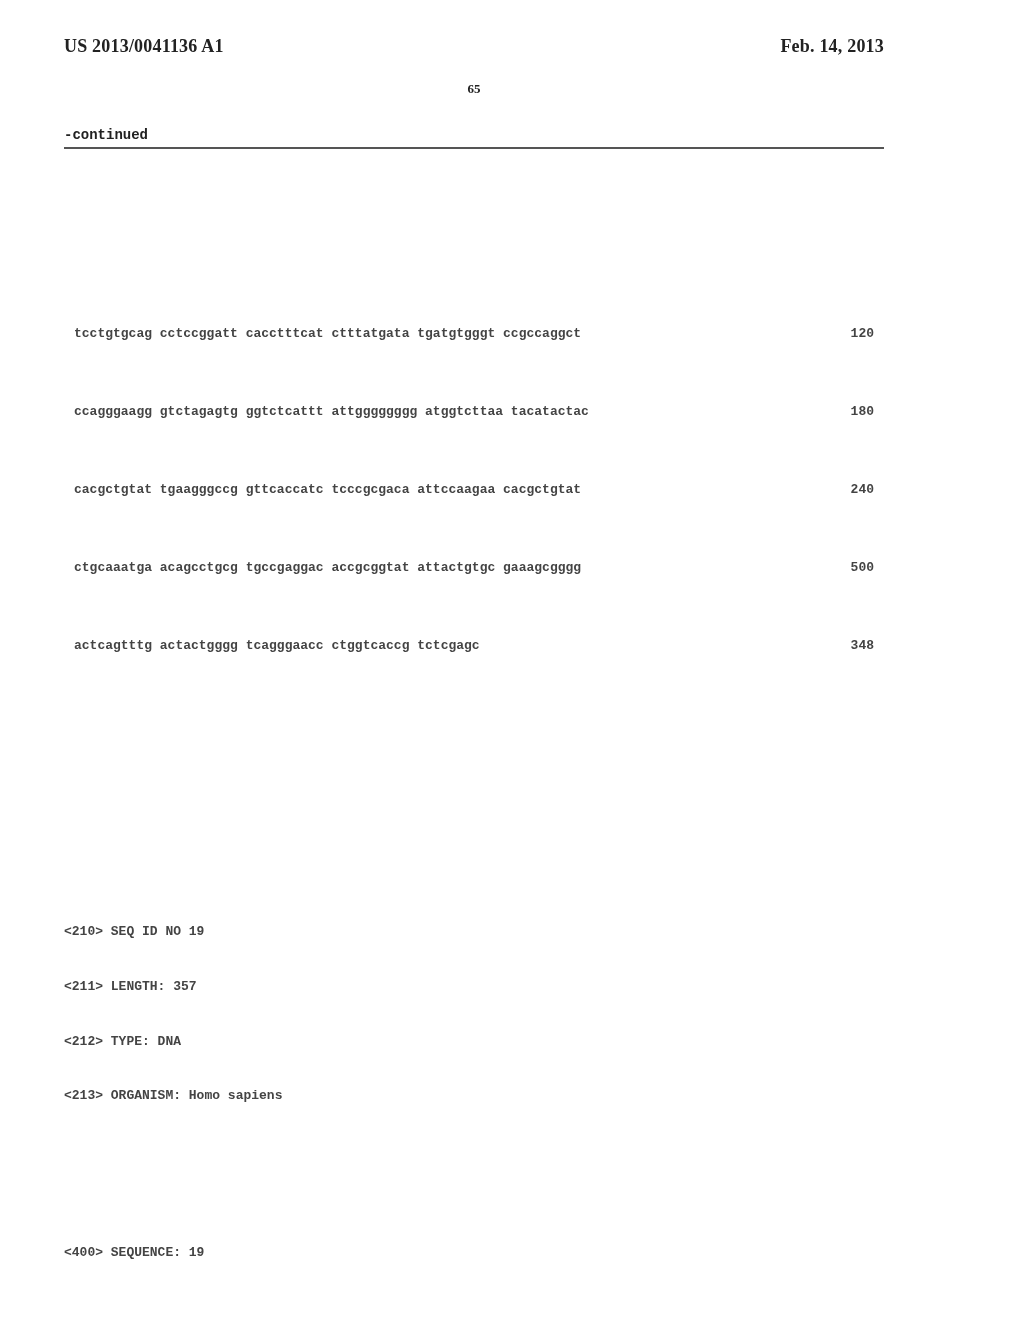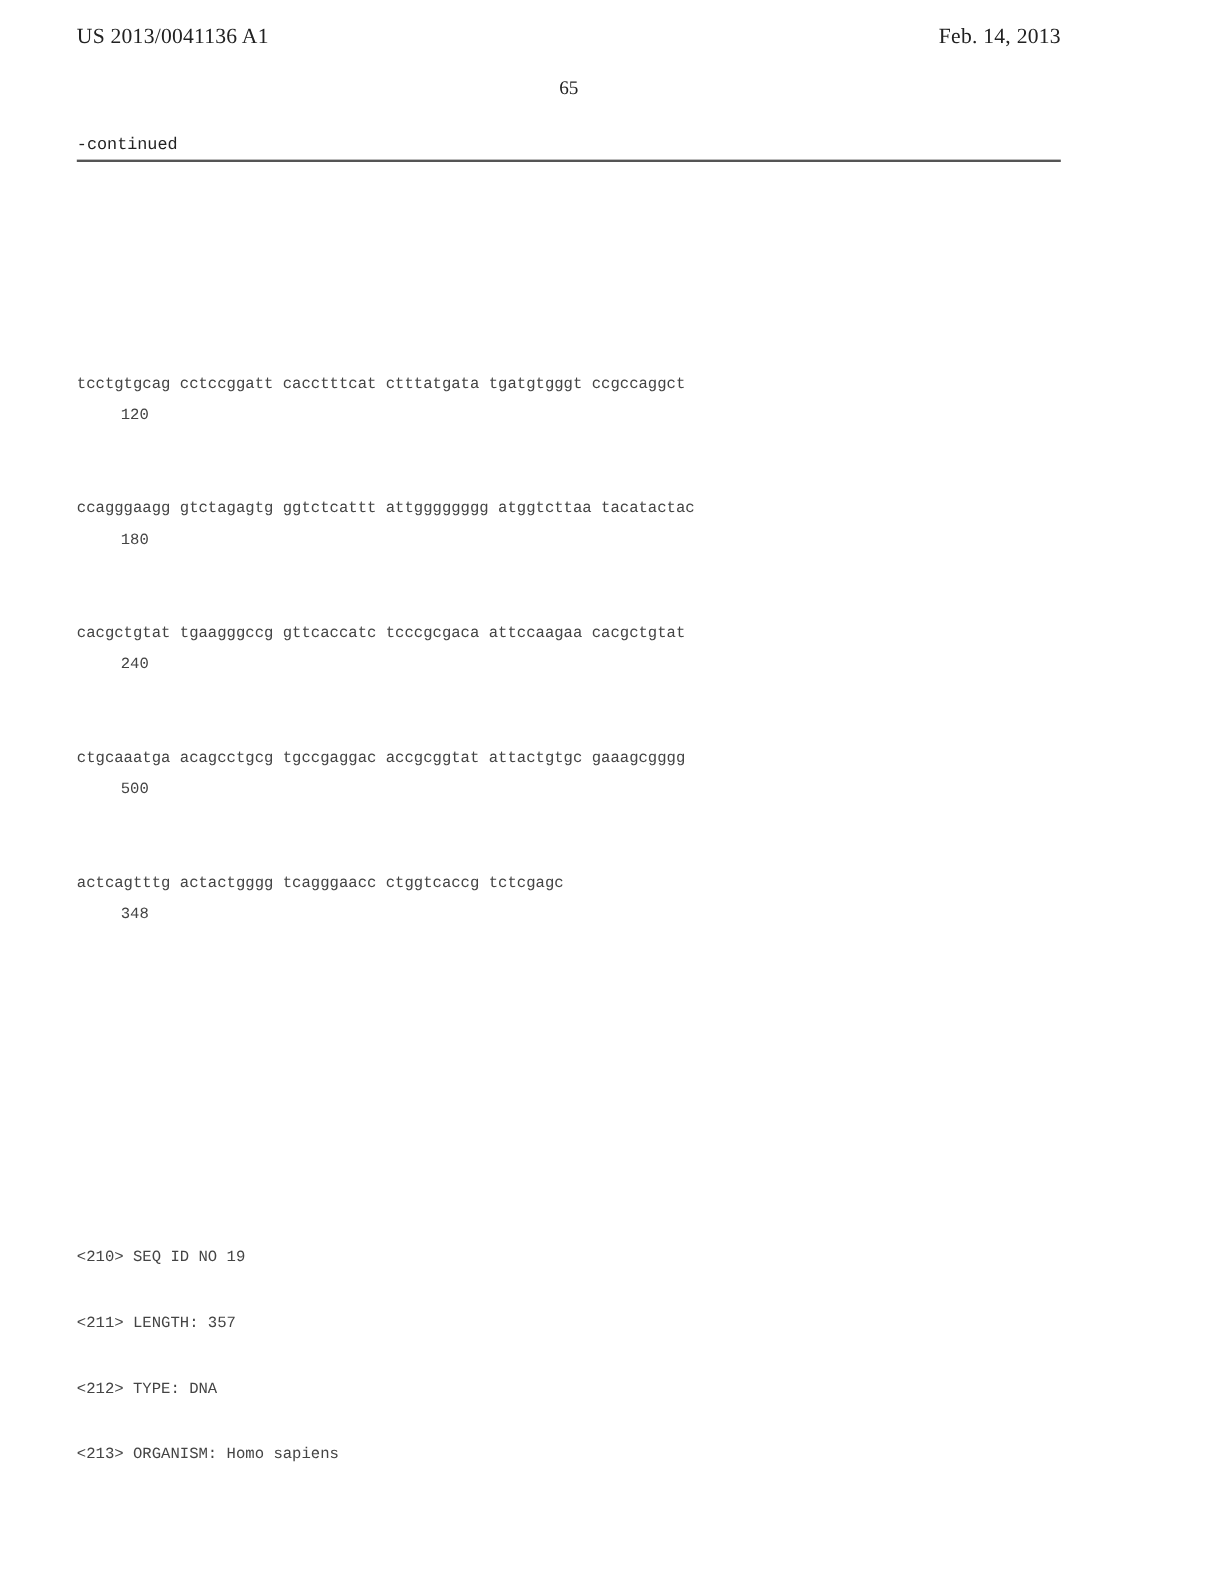--- a/index.html
+++ b/index.html
@@ -11,33 +11,34 @@
     background: #ffffff;
     font-family: "Times New Roman", Times, serif;
     color: #222222;
     position: relative;
     box-sizing: border-box;
   }
   .page {
     position: relative;
     width: 948px;
     height: 1320px;
-    padding: 20px 64px 40px 64px;
+    padding: 36px 64px 40px 64px;
     box-sizing: border-box;
+    font-weight: bold;
   }
   .header {
     display: flex;
     justify-content: space-between;
     font-size: 18px;
     letter-spacing: 0.2px;
     margin-bottom: 24px;
   }
   .page-number {
     text-align: center;
-    font-size: 16px;
+    font-size: 13px;
     margin-bottom: 30px;
     margin-top: 11px;
   }
   .continued {
     text-align: left;
     font-family: "Courier New", Courier, monospace;
     font-size: 14px;
     margin-bottom: 4px;
   }
   hr.ruling {
@@ -56,21 +57,20 @@
     margin-bottom: 20px;
   }
   .seq-meta {
     line-height: 1.4;
     margin-bottom: 14px;
   }
   .seq-meta div { white-space: pre; }
   .seq-row {
     display: flex;
     justify-content: center;
-    flex-direction: column;
   }
   .seq-text {
     display: inline-block;
     width: 740px;
   }
   .seq-pos {
     display: inline-block;
     width: 60px;
     text-align: right;
   }

